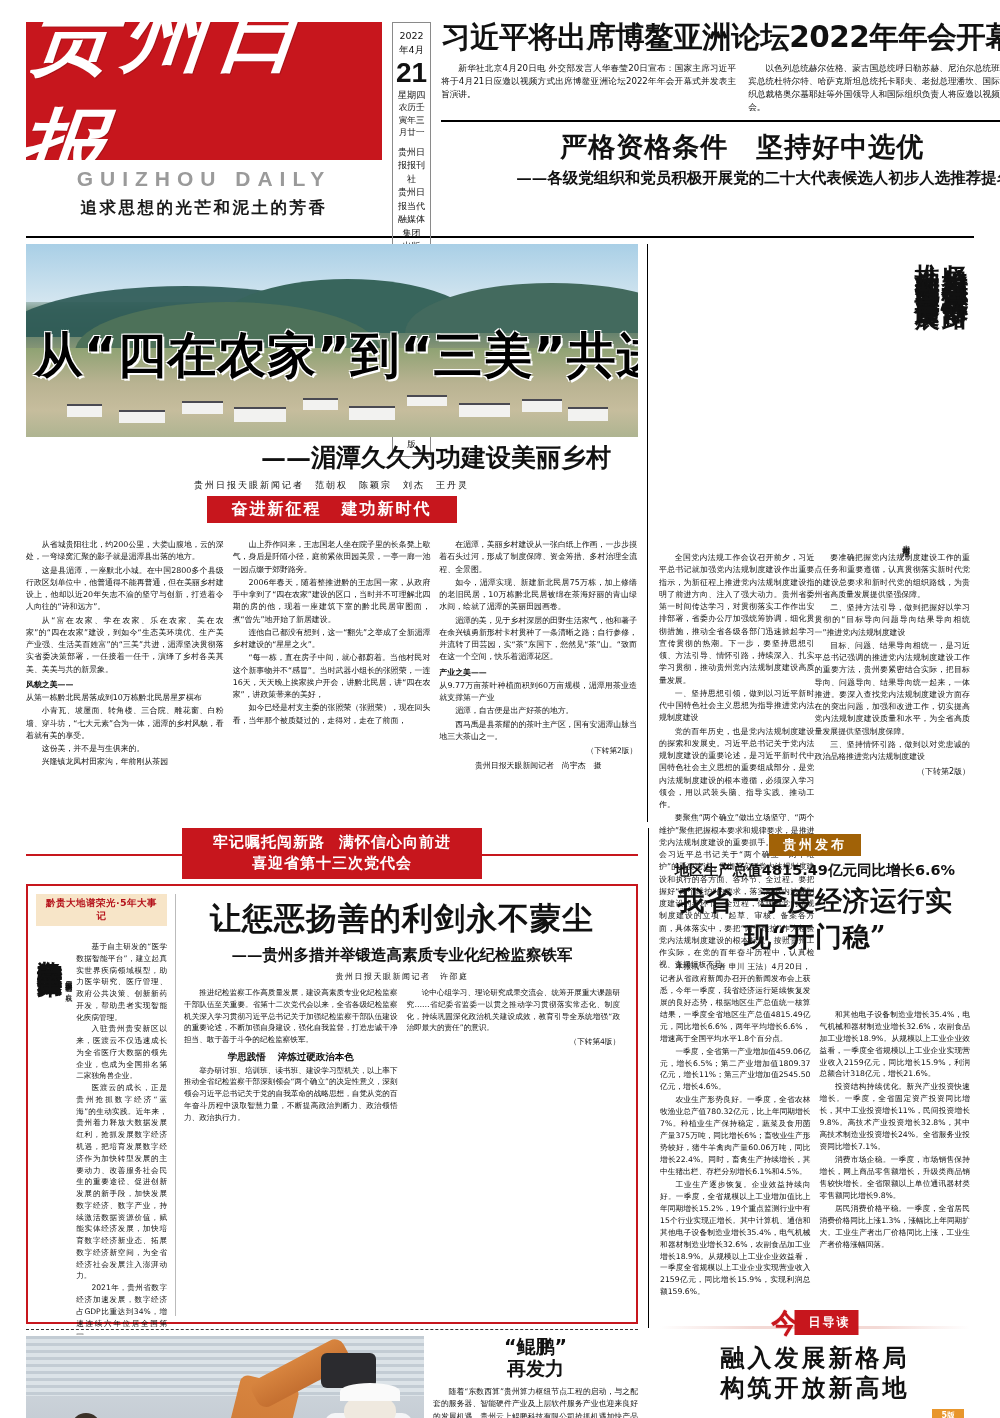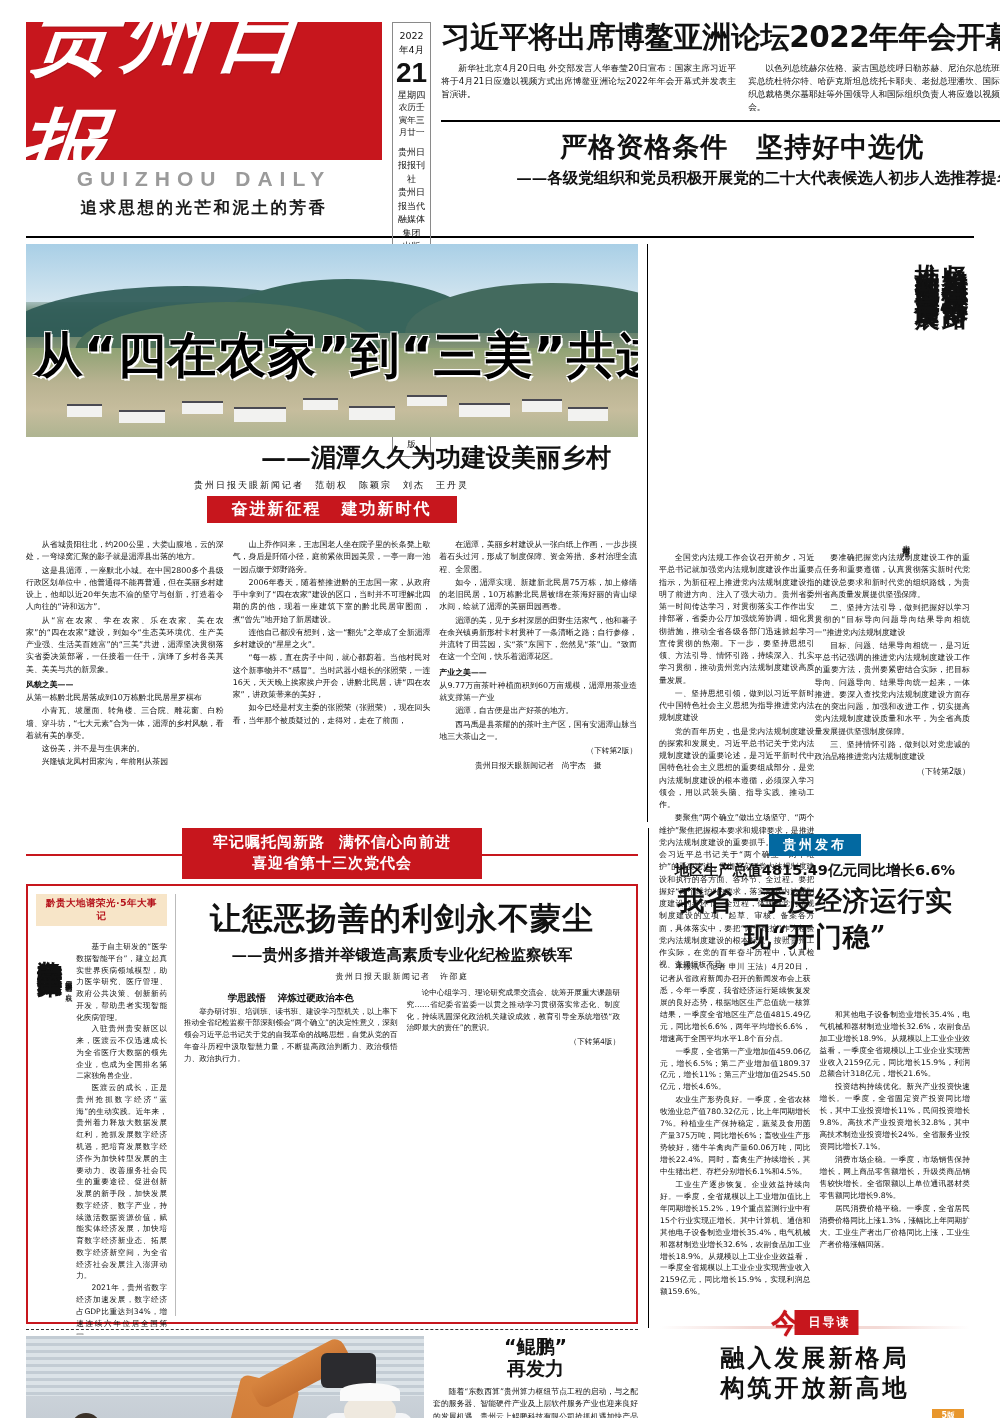--- a/index.html
+++ b/index.html
@@ -233,21 +233,21 @@
     background:#fafafa; border-radius:50% 50% 0 0;}
   .photo2 .yellow { position:absolute; top:38%; right:0; width:8%; height:22%; background:#e8c03a;}
 
   .p2-side { flex:1; padding-left: 9px; }
   .p2-vtitle { text-align:center; font-size: 19px; font-weight:700; font-family:"DejaVu Sans",sans-serif; line-height:1.15;}
   .p2-text { font-size: 7.8px; line-height:1.6; margin-top:6px; text-align:justify; font-family:"DejaVu Serif",serif;}
   .p2-text p { text-indent:2em; }
 
   
   .gz-label {
-    background: #0369a1; color:#fff; font-size: 13px; font-weight:700; letter-spacing:3px;
+    background: #a16207; color:#fff; font-size: 13px; font-weight:700; letter-spacing:3px;
     padding: 2px 14px; display:inline-block; font-family:"DejaVu Serif",serif;
   }
   .gz-wrap { text-align:center; margin-top:6px;}
   .gz-kicker { font-size: 14.5px; font-weight:700; margin-top:5px; font-family:"DejaVu Sans",sans-serif;}
   .gz-title { font-size: 27px; font-weight:700; margin-top:3px; font-family:"DejaVu Serif",serif; letter-spacing:.5px;}
   .gz-cols { display:flex; gap:9px; margin-top:6px;align-items:center; }
   .gz-col { flex:1; font-size:7.7px; line-height:1.55; text-align:justify; font-family:"DejaVu Sans",sans-serif;}
   .gz-col p { text-indent:2em; margin-bottom:1px;}
 
   .guide { margin-top: 10px; }
@@ -444,20 +444,21 @@
               </div>
             </div>
           </div>
 
           <div class="redstory">
             <div class="rs-title">让惩恶扬善的利剑永不蒙尘</div>
             <div class="rs-sub">——贵州多措并举锻造高素质专业化纪检监察铁军</div>
             <div class="rs-byline">贵州日报天眼新闻记者　许邵庭</div>
             <div class="rs-cols">
               <div class="rs-col">
+                <p>推进纪检监察工作高质量发展，建设高素质专业化纪检监察干部队伍至关重要。省第十二次党代会以来，全省各级纪检监察机关深入学习贯彻习近平总书记关于加强纪检监察干部队伍建设的重要论述，不断加强自身建设，强化自我监督，打造忠诚干净担当、敢于善于斗争的纪检监察铁军。</p>
                 <div class="rs-subh">
                   <span>学思践悟</span><span>淬炼过硬政治本色</span>
                 </div>
                 <p>举办研讨班、培训班、读书班、建设学习型机关，以上率下推动全省纪检监察干部深刻领会“两个确立”的决定性意义，深刻领会习近平总书记关于党的自我革命的战略思想，自觉从党的百年奋斗历程中汲取智慧力量，不断提高政治判断力、政治领悟力、政治执行力。</p>
               </div>
               <div class="rs-col">
                 <p>论中心组学习、理论研究成果交流会、统筹开展重大课题研究……省纪委省监委一以贯之推动学习贯彻落实常态化、制度化，持续巩固深化政治机关建设成效，教育引导全系统增强“政治即最大的责任”的意识。</p>
                 <p class="cont4">（下转第4版）</p>
               </div>
             </div>

